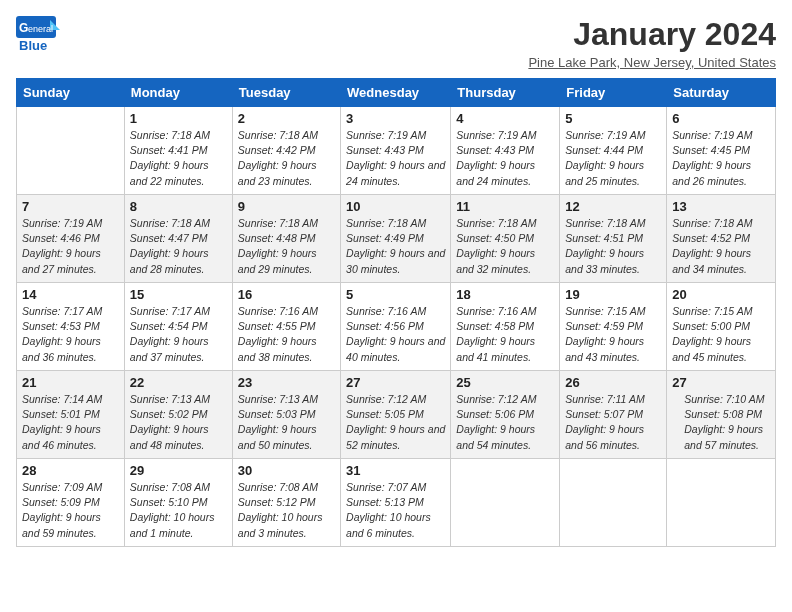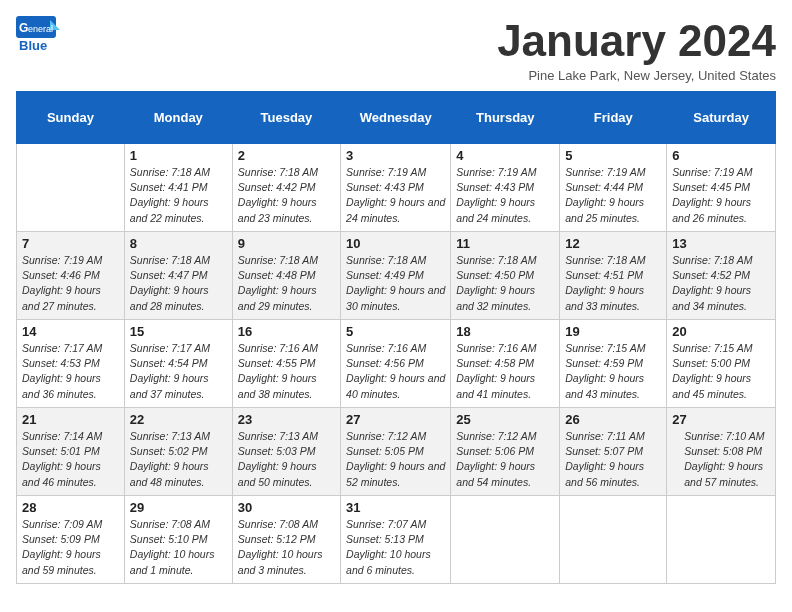--- a/index.html
+++ b/index.html
@@ -18,39 +18,40 @@
     }
     .logo {
       display: flex;
       flex-direction: column;
       align-items: flex-start;
     }
     .title-block {
       text-align: right;
     }
     .month-title {
-      font-size: 44px;
+      font-size: 32px;
       font-weight: bold;
       color: #333;
     }
     .location {
       font-size: 13px;
       color: #555;
       margin-top: 2px;
+      text-decoration: underline;
     }
     table {
       width: 100%;
       border-collapse: collapse;
       font-size: 11px;
     }
     thead tr th {
       background: #1565c0;
       color: #fff;
-      text-align: center;
-      padding: 18px 6px;
+      text-align: left;
+      padding: 6px 6px;
       font-size: 13px;
       font-weight: bold;
       border: 1px solid #1565c0;
     }
     tbody tr td {
       border: 1px solid #ccc;
       vertical-align: top;
       padding: 4px 5px;
       height: 88px;
       width: 113px;

